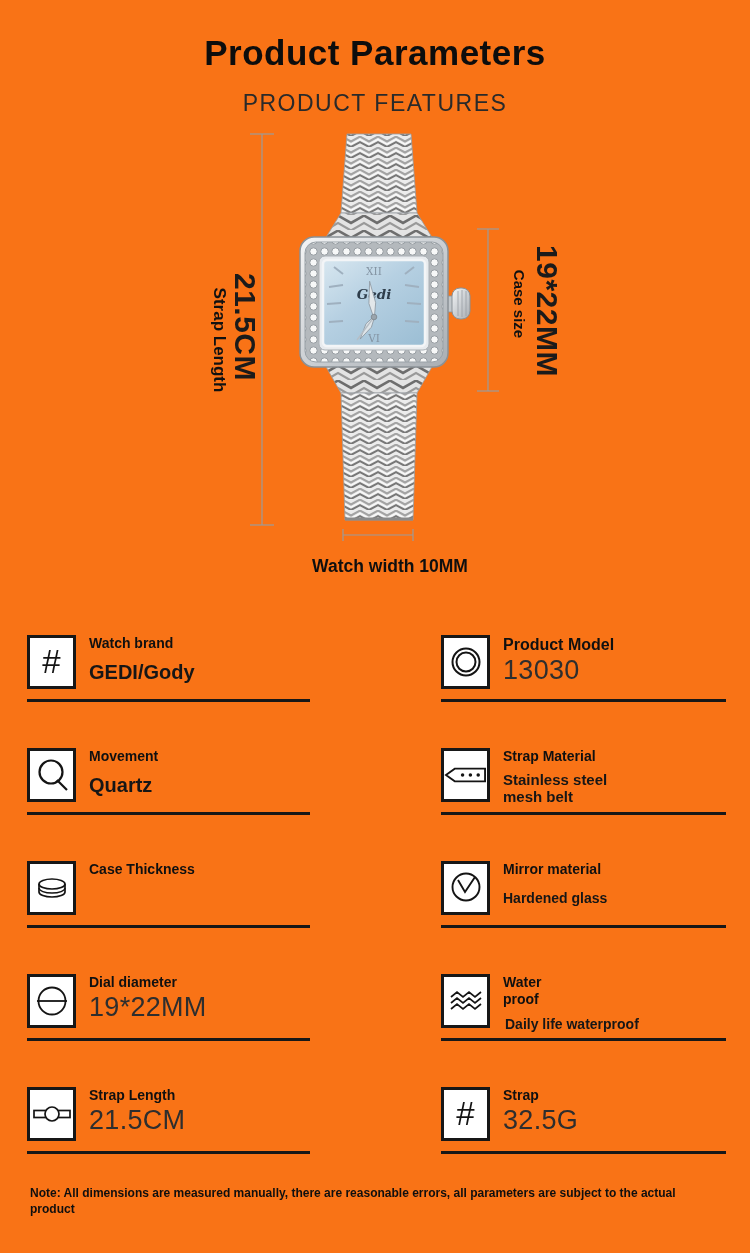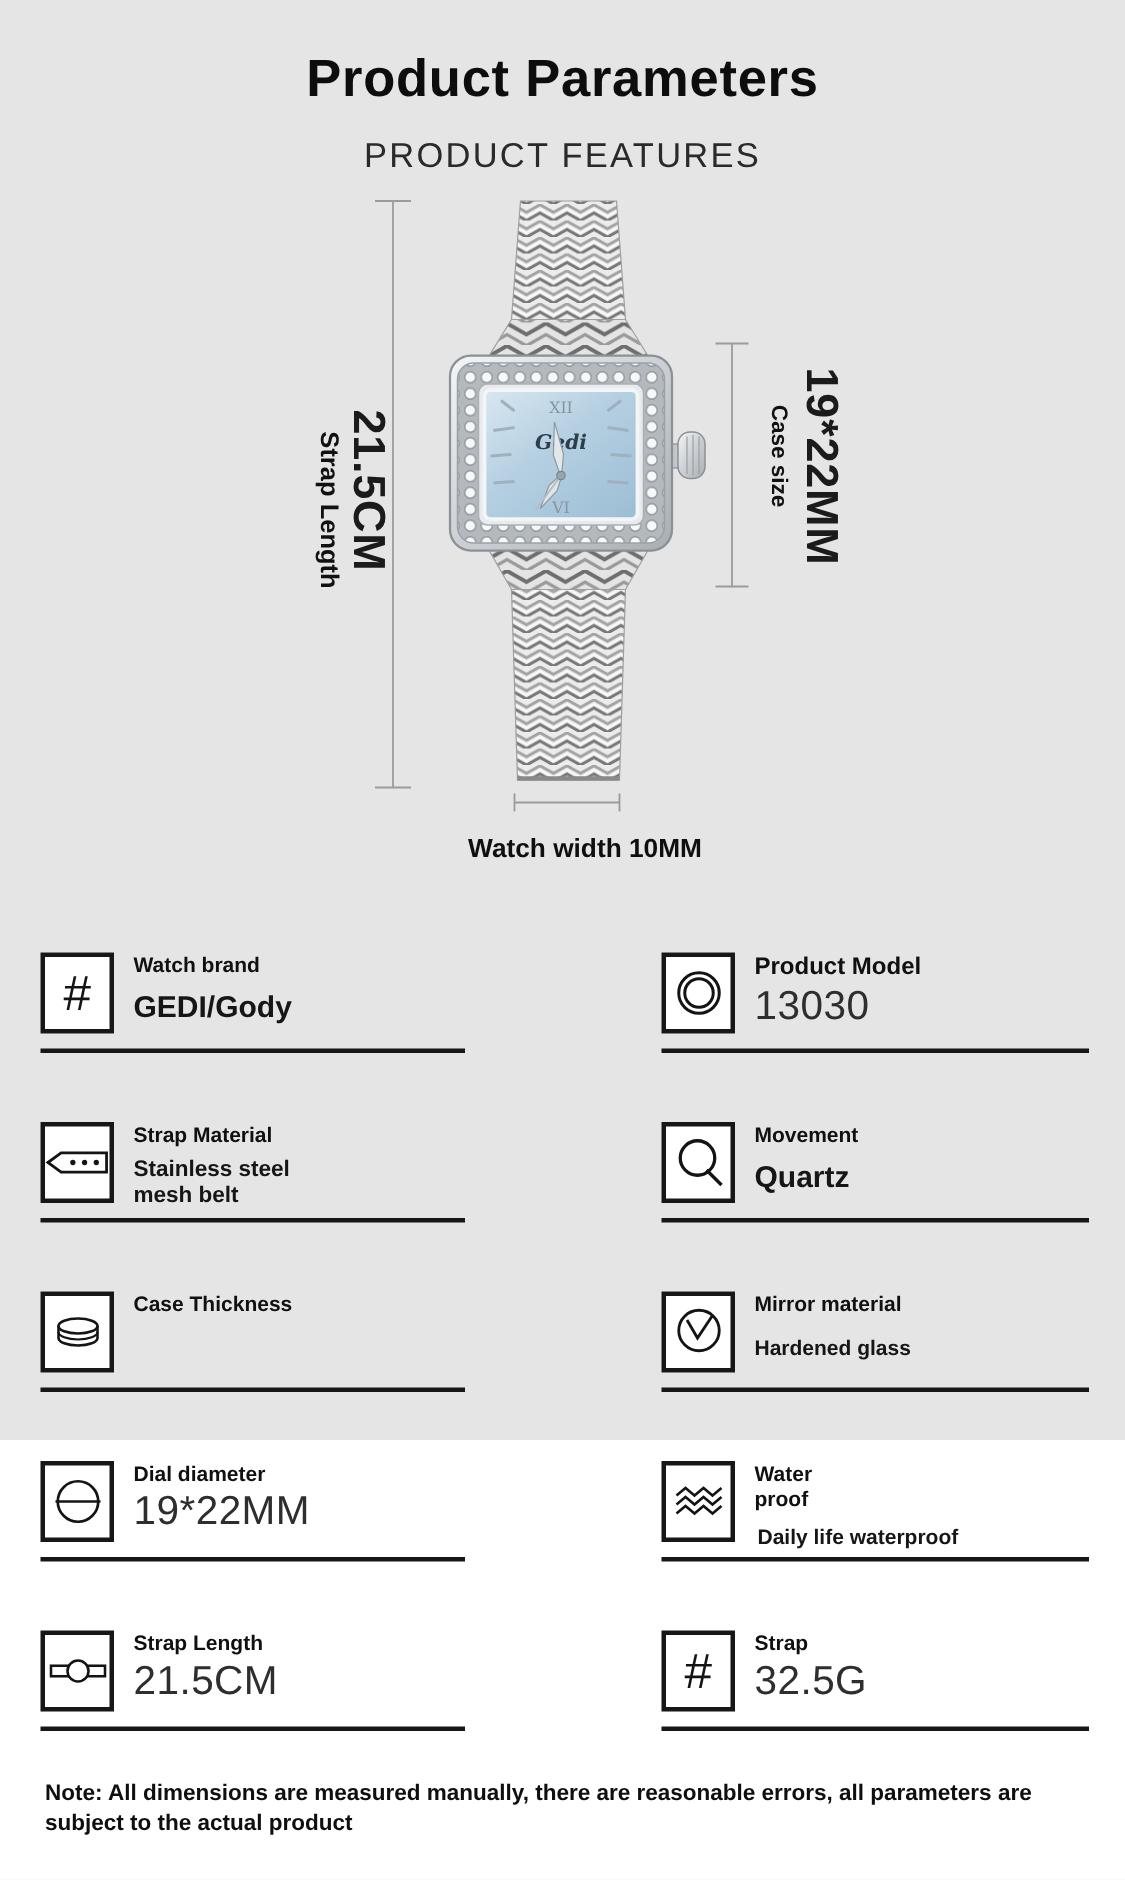--- a/index.html
+++ b/index.html
@@ -1,18 +1,18 @@
 <!DOCTYPE html>
 <html><head>
 <meta charset="utf-8">
 <style>
   * { margin:0; padding:0; box-sizing:border-box; }
   html,body { width:750px; height:1253px; background:#ffffff; overflow:hidden;
               font-family:"Liberation Sans","DejaVu Sans",sans-serif; color:#141414; }
-  .page { position:relative; width:750px; height:960px; background:#e5e5e5; }
+  .page { position:relative; width:750px; height:1253px; background:#f97316; }
 
   
   .title { position:absolute; top:33px; left:0; width:100%; text-align:center;
            font-size:35px; font-weight:800; letter-spacing:0.5px; color:#0d0d0d; }
   .subtitle { position:absolute; top:90px; left:0; width:100%; text-align:center;
               font-size:23px; font-weight:400; letter-spacing:1.5px; color:#2a2a2a; }
 
   
   .figure { position:absolute; top:125px; left:0; width:750px; height:460px; }
   .figure svg.art { position:absolute; top:0; left:0; }
@@ -42,21 +42,21 @@
   .t-narrow { max-width:64px; }
   .v  { color:#161616; }
   .v-xl { font-size:27px; font-weight:400; color:#2e2e2e; margin-top:1px; letter-spacing:0.3px; }
   .v-lg { font-size:20px; font-weight:700; margin-top:9px; }
   .v-md { font-size:14px; font-weight:700; margin-top:8px; margin-left:2px; }
   .v-sm { font-size:15px; font-weight:700; margin-top:6px; max-width:140px; line-height:1.15; }
   .v-xs { font-size:14px; font-weight:700; margin-top:12px; }
 
   
   .note { position:absolute; top:1186px; left:30px; width:665px;
-          font-size:15px; font-weight:700; line-height:1.33; color:#0f0f0f; }
+          font-size:12px; font-weight:700; line-height:1.33; color:#0f0f0f; }
 </style>
 </head>
 <body>
 
 <div class="page">
 
   <div class="title">Product Parameters</div>
   <div class="subtitle">PRODUCT FEATURES</div>
 
   <div class="figure">
@@ -183,55 +183,55 @@
           <div class="t t-md">Product Model</div>
           <div class="v v-xl">13030</div>
         </div>
       </div>
       <div class="rule"></div>
     </div>
 
     <div class="cell">
       <div class="cellrow">
         <div class="ibox">
+          <svg width="40" height="40" viewBox="0 0 40 40">
+            <circle cx="19" cy="17" r="11.5" fill="none" stroke="#141414" stroke-width="2.2"></circle>
+            <line x1="25" y1="25" x2="35" y2="35" stroke="#141414" stroke-width="2.2"></line>
+          </svg>
+        </div>
+        <div class="txt">
+          <div class="t t-sm">Movement</div>
+          <div class="v v-lg">Quartz</div>
+        </div>
+      </div>
+      <div class="rule"></div>
+    </div>
+
+    <div class="cell">
+      <div class="cellrow">
+        <div class="ibox">
           <svg width="44" height="40" viewBox="0 0 44 40">
             <polygon points="2,20 11,13.5 42,13.5 42,26.5 11,26.5" fill="#fff" stroke="#141414" stroke-width="1.9"></polygon>
             <circle cx="19" cy="20" r="1.8" fill="#141414"></circle>
             <circle cx="27" cy="20" r="1.8" fill="#141414"></circle>
             <circle cx="35" cy="20" r="1.8" fill="#141414"></circle>
           </svg>
         </div>
         <div class="txt">
           <div class="t t-lg">Strap Material</div>
           <div class="v v-sm">Stainless steel mesh belt</div>
         </div>
       </div>
       <div class="rule"></div>
     </div>
 
     <div class="cell">
       <div class="cellrow">
         <div class="ibox">
           <svg width="40" height="40" viewBox="0 0 40 40">
-            <circle cx="19" cy="17" r="11.5" fill="none" stroke="#141414" stroke-width="2.2"></circle>
-            <line x1="25" y1="25" x2="35" y2="35" stroke="#141414" stroke-width="2.2"></line>
-          </svg>
-        </div>
-        <div class="txt">
-          <div class="t t-sm">Movement</div>
-          <div class="v v-lg">Quartz</div>
-        </div>
-      </div>
-      <div class="rule"></div>
-    </div>
-
-    <div class="cell">
-      <div class="cellrow">
-        <div class="ibox">
-          <svg width="40" height="40" viewBox="0 0 40 40">
             <ellipse cx="20" cy="16" rx="13" ry="5" fill="none" stroke="#141414" stroke-width="1.7"></ellipse>
             <path d="M7,16 L7,24 A13,5 0 0 0 33,24 L33,16" fill="none" stroke="#141414" stroke-width="1.7"></path>
             <path d="M7,20 A13,5 0 0 0 33,20" fill="none" stroke="#141414" stroke-width="1.4"></path>
           </svg>
         </div>
         <div class="txt">
           <div class="t t-lg">Case Thickness</div>
         </div>
       </div>
       <div class="rule"></div>

